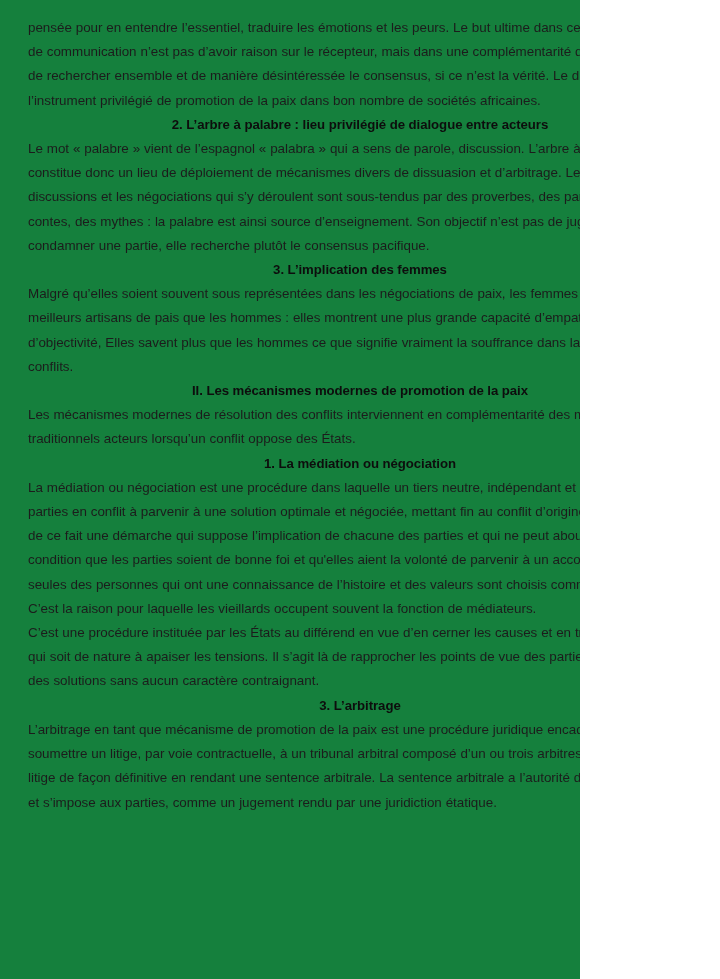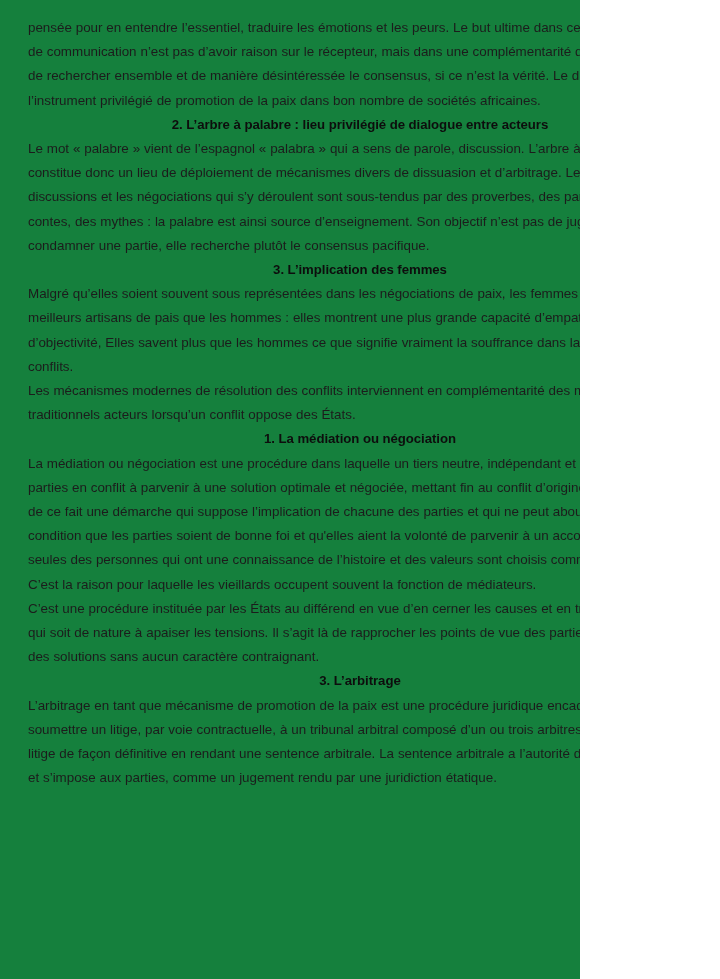--- a/index.html
+++ b/index.html
@@ -73,20 +73,21 @@
     <p class="para blk-para-1">pensée pour en entendre l’essentiel, traduire les émotions et les peurs. Le but ultime dans ce type d’exercice de communication n’est pas d’avoir raison sur le récepteur, mais dans une complémentarité de points de vue de rechercher ensemble et de manière désintéressée le consensus, si ce n’est la vérité. Le dialogue est l’instrument privilégié de promotion de la paix dans bon nombre de sociétés africaines.</p>
 
     <h3 class="heading blk-head-a2">2. L’arbre à palabre : lieu privilégié de dialogue entre acteurs</h3>
 
     <p class="para blk-para-2">Le mot « palabre » vient de l’espagnol « palabra » qui a sens de parole, discussion. L’arbre à palabres constitue donc un lieu de déploiement de mécanismes divers de dissuasion et d’arbitrage. Les échanges, les discussions et les négociations qui s’y déroulent sont sous-tendus par des proverbes, des paraboles, des contes, des mythes : la palabre est ainsi source d’enseignement. Son objectif n’est pas de juger ou de condamner une partie, elle recherche plutôt le consensus pacifique.</p>
 
     <h3 class="heading blk-head-a3">3. L’implication des femmes</h3>
 
     <p class="para blk-para-3">Malgré qu’elles soient souvent sous représentées dans les négociations de paix, les femmes sont de bien meilleurs artisans de pais que les hommes : elles montrent une plus grande capacité d’empathie, de pardon et d’objectivité, Elles savent plus que les hommes ce que signifie vraiment la souffrance dans la tourmente des conflits.</p>
 
+    <h2 class="heading blk-head-ii">II. Les mécanismes modernes de promotion de la paix</h2>
 
     <p class="para blk-para-4">Les mécanismes modernes de résolution des conflits interviennent en complémentarité des mécanismes traditionnels acteurs lorsqu’un conflit oppose des États.</p>
 
     <h3 class="heading blk-head-b1">1. La médiation ou négociation</h3>
 
     <p class="para blk-para-5">La médiation ou négociation est une procédure dans laquelle un tiers neutre, indépendant et impartial aide les parties en conflit à parvenir à une solution optimale et négociée, mettant fin au conflit d’origine. La médiation est de ce fait une démarche qui suppose l’implication de chacune des parties et qui ne peut aboutir qu'à la seule condition que les parties soient de bonne foi et qu'elles aient la volonté de parvenir à un accord. En Afrique, seules des personnes qui ont une connaissance de l’histoire et des valeurs sont choisis comme médiateurs. C’est la raison pour laquelle les vieillards occupent souvent la fonction de médiateurs.</p>
 
 
     <p class="para blk-para-6">C’est une procédure instituée par les États au différend en vue d’en cerner les causes et en trouver une issue qui soit de nature à apaiser les tensions. Il s’agit là de rapprocher les points de vue des parties et de proposer des solutions sans aucun caractère contraignant.</p>
 

